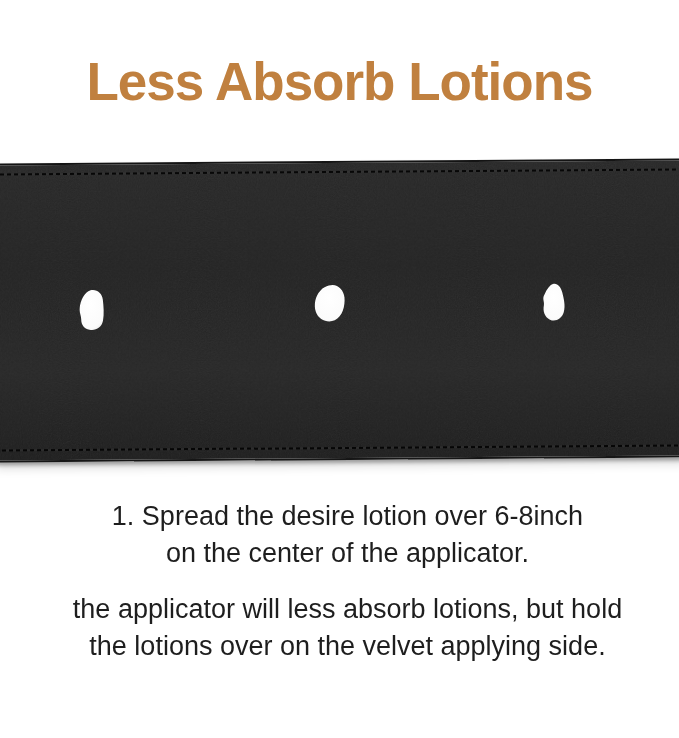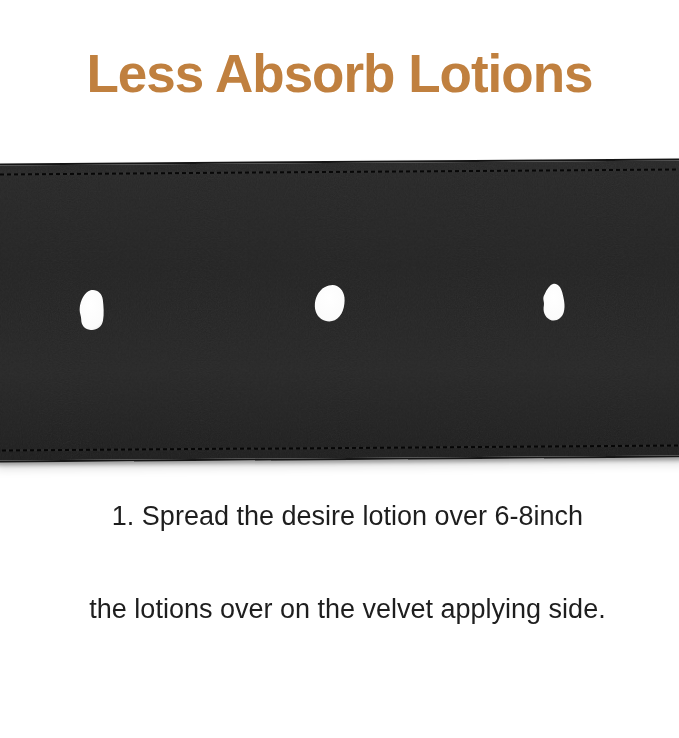--- a/index.html
+++ b/index.html
@@ -7,21 +7,21 @@
     position:relative;
     width:679px;height:738px;
     background:#ffffff;
     overflow:hidden;
     font-family:"Liberation Sans", sans-serif;
   }
   
   .title{
     position:absolute;
     top:34px;left:0;right:0;
-    margin:8px;
+    margin:16px;
     text-align:center;
     font-size:53px;
     line-height:64px;
     font-weight:700;
     letter-spacing:-1px;
     color:#c0803f;
   }
   
   .fabric-band{
     position:absolute;
@@ -114,19 +114,21 @@
             <stop offset="100%" stop-color="#e9e9e9"></stop>
         </radialGradient>
       </defs>
       <path fill="url(#lg3)" d="M46 6 C58 2 70 14 74 32 C78 50 84 70 78 92 C72 112 52 122 36 114 C20 106 14 88 18 70 C20 58 12 52 20 38 C27 22 36 9 46 6 Z"></path>
     </svg>
 
   </div>
 
   <div class="instruction block-1">
     <div class="line">1. Spread the desire lotion over 6-8inch</div>
+    <div class="line">on the center of the applicator.</div>
   </div>
 
   <div class="instruction block-2">
+    <div class="line">the applicator will less absorb lotions, but hold</div>
     <div class="line">the lotions over on the velvet applying side.</div>
   </div>
 
 </div>
 
 </body></html>

